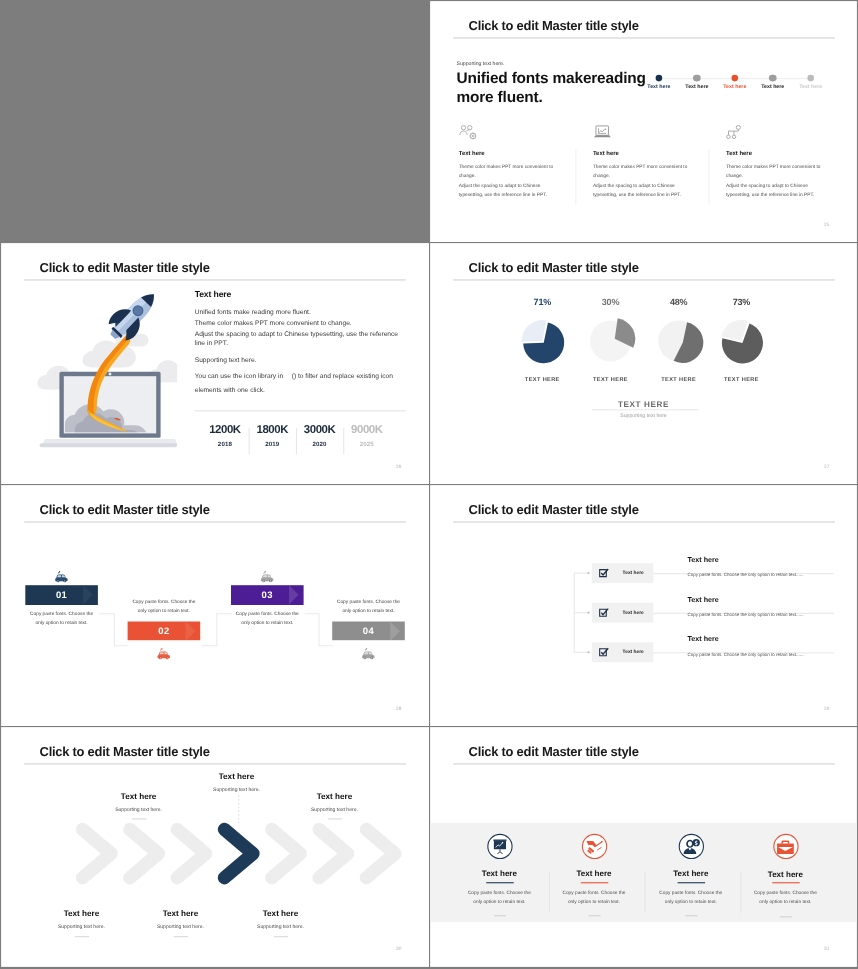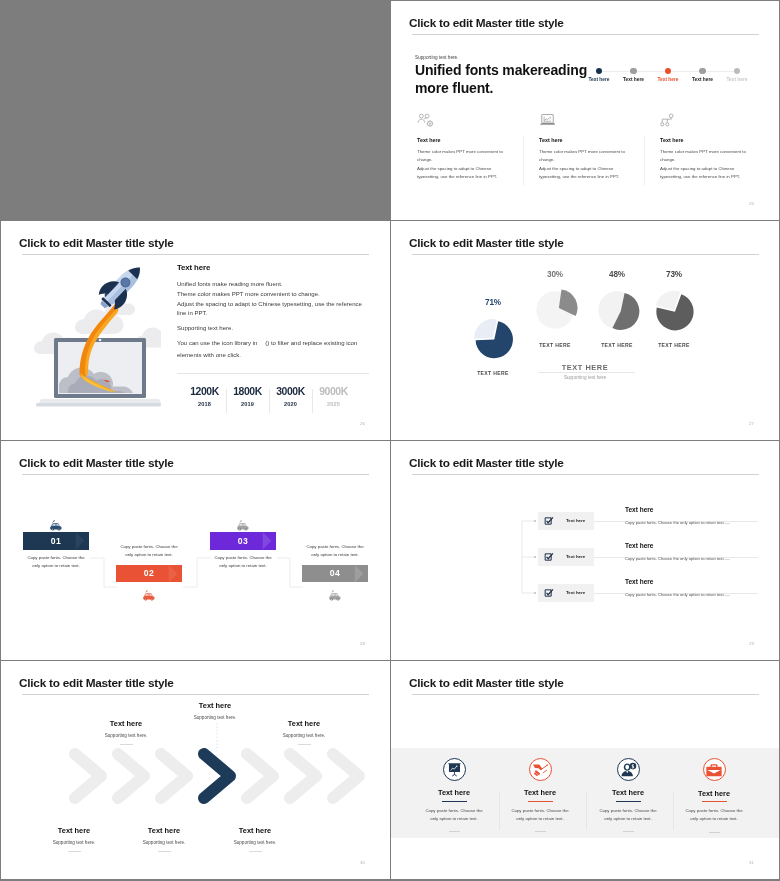--- a/index.html
+++ b/index.html
@@ -5,21 +5,21 @@
   html,body{margin:0;padding:0;background:#7d7d7d;}
   body{width:780px;height:881px;overflow:hidden;font-family:"Liberation Sans",sans-serif;}
   .grid{position:relative;width:780px;height:881px;box-sizing:border-box;}
   .slide{position:absolute;background:#fff;overflow:hidden;}
   .s-l{left:1px;width:389px;}
   .s-r{left:391px;width:388px;}
   .r1{top:1px;height:219px;}
   .r2{top:221px;height:219px;}
   .r3{top:441px;height:219px;}
   .r4{top:661px;height:218px;}
-  .title{position:absolute;left:18px;top:14.5px;font-size:11.8px;font-weight:bold;color:#1a1a1a;letter-spacing:-0.25px;white-space:nowrap;}
+  .title{position:absolute;left:35px;top:14.5px;font-size:11.8px;font-weight:bold;color:#1a1a1a;letter-spacing:-0.25px;white-space:nowrap;}
   .title-rule{position:absolute;left:21px;top:33px;width:347px;height:1px;background:#d2d2d2;}
   .pgnum{position:absolute;right:25px;bottom:14px;font-size:4.4px;color:#b2b2b2;}
 
   
   .s1-shapes{position:absolute;left:0;top:0;}
   .s1-num{position:absolute;left:41px;top:69px;font-size:40px;font-weight:bold;color:#fbf2ee;letter-spacing:-1.4px;line-height:1;transform:scaleX(.63);transform-origin:left top;white-space:nowrap;}
   .s1-head{position:absolute;left:128px;top:71.5px;font-size:10.2px;font-weight:bold;color:#161616;letter-spacing:-0.15px;}
   .s1-sub1{position:absolute;left:128px;top:89px;font-size:4.7px;color:#3c3c3c;}
   .s1-sub2{position:absolute;left:128px;top:99px;font-size:4.7px;color:#3c3c3c;}
 
@@ -72,21 +72,21 @@
   .s3-val{font-size:10.4px;font-weight:bold;letter-spacing:-0.4px;line-height:1;}
   .s3-yr{font-size:5.6px;font-weight:bold;margin-top:4px;letter-spacing:0.1px;}
   .v-dark{color:#1d2b3f;}
   .y-dark{color:#1d2b3f;}
   .v-gray{color:#bcbcbc;}
   .y-gray{color:#bcbcbc;}
 
   
   .s4-charts{position:absolute;left:0;top:49px;width:388px;height:60px;}
   .s4-item{position:absolute;top:0;width:80px;text-align:center;}
-  .s4-item:nth-of-type(1){left:62px;margin-top:28px;}
+  .s4-item:nth-of-type(1){left:62px;}
   .s4-item:nth-of-type(2){left:124px;}
   .s4-item:nth-of-type(3){left:186px;}
   .s4-item:nth-of-type(4){left:243px;}
   .s4-pct{font-size:8.2px;font-weight:bold;letter-spacing:-0.2px;margin-bottom:4px;}
   .p-navy{color:#23456b;}
   .p-g1{color:#747474;}
   .p-g2{color:#4f4f4f;}
   .p-g3{color:#3f3f3f;}
   .s4-pie{display:block;margin:0 auto;}
   .s4-cap{font-size:5.1px;font-weight:bold;color:#4a4a4a;letter-spacing:0.35px;margin-top:5px;}
@@ -100,21 +100,21 @@
   .st1{left:22px;top:76px;}
   .st2{left:115px;top:102px;}
   .st3{left:209px;top:76px;}
   .st4{left:301px;top:102px;}
   .s5-ic{display:block;text-align:center;height:12px;margin-bottom:3px;}
   .s5-ic-bot{margin-top:5px;margin-bottom:0;}
   .s5-box{position:relative;height:17.5px;display:flex;align-items:center;justify-content:center;color:#fff;font-size:8.6px;font-weight:bold;letter-spacing:0.4px;overflow:hidden;}
   .s5-chev{position:absolute;right:-2px;top:0;height:17.5px;width:16px;}
   .b-navy{background:#1e3854;}
   .b-orange{background:#e95234;}
-  .b-gray{background:#6d28d9;}
+  .b-gray{background:#4c1d95;}
   .b-gray2{background:#8e8e8e;}
   .s5-txt{font-size:4.35px;color:#3c3c3c;text-align:center;line-height:1.9;margin-top:4px;width:66px;margin-left:0px;}
   .s5-txt-top{margin-top:0;margin-bottom:5px;}
 
   
   .s6-panel{position:absolute;left:22px;top:75px;width:80px;height:59px;background:#1e3854;display:flex;flex-direction:column;align-items:center;justify-content:center;}
   .s6-pic{display:block;line-height:0;}
   .s6-plabel{color:#fff;font-size:7.2px;font-style:italic;font-weight:bold;margin-top:5px;letter-spacing:0.2px;}
   .s6-conn{position:absolute;left:0;top:0;}
   .s6-row{position:absolute;left:0;width:388px;}

